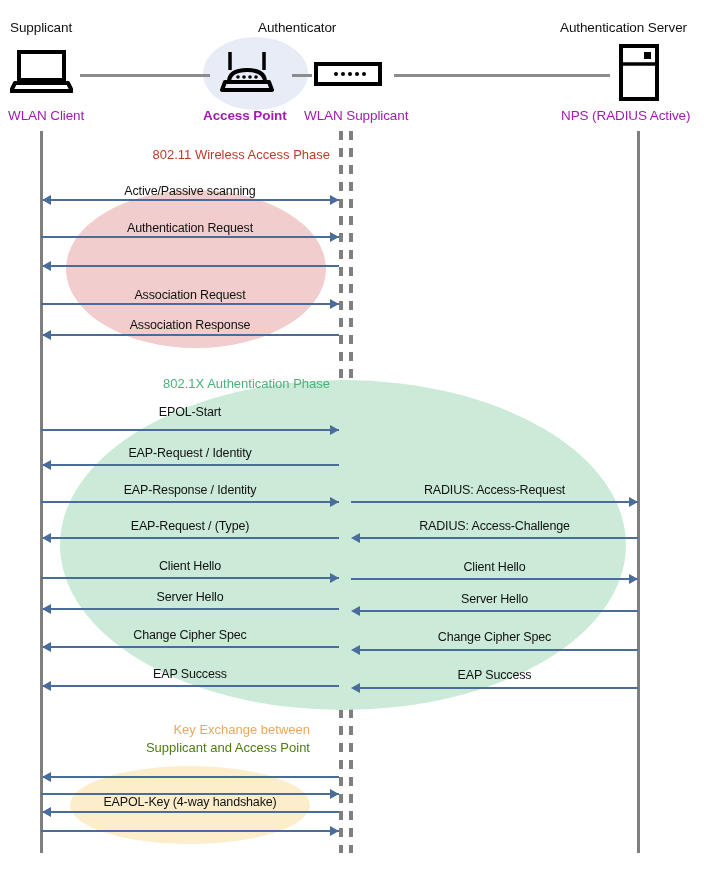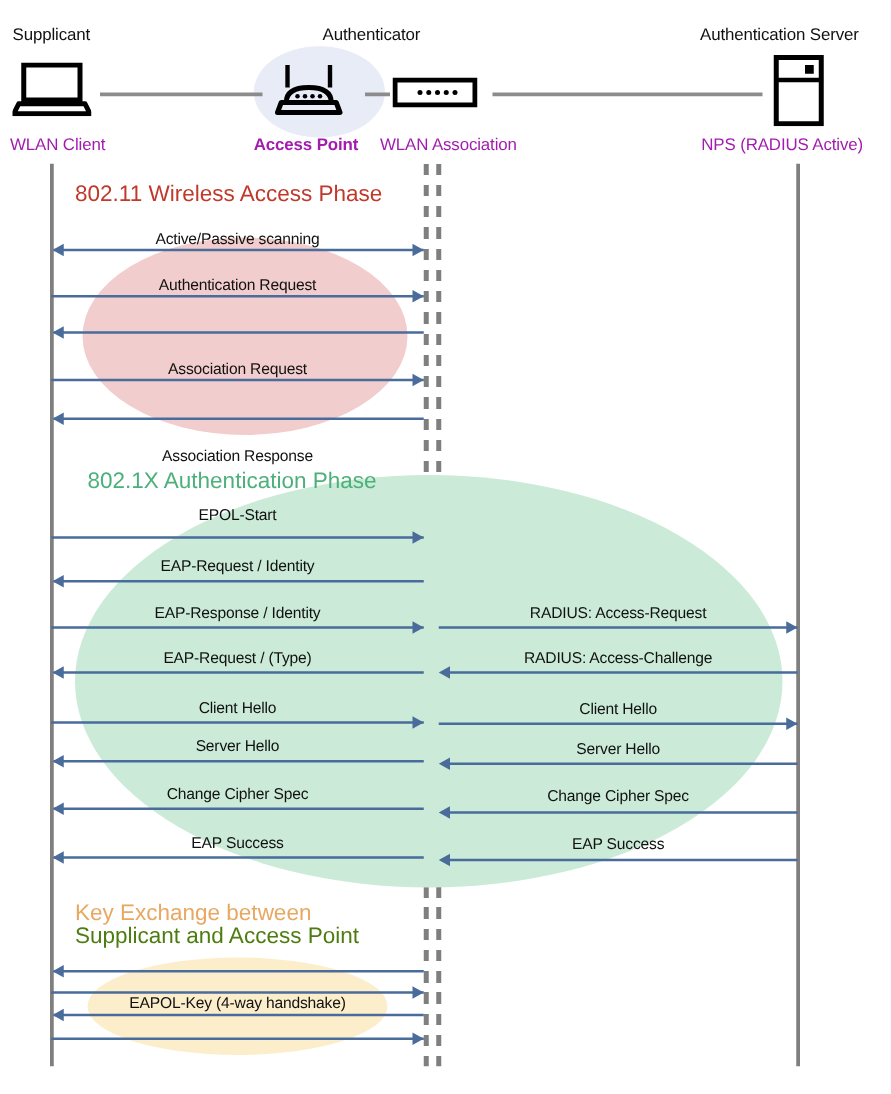--- a/index.html
+++ b/index.html
@@ -54,24 +54,24 @@
       rgba(255,255,255,0) 9px,
       rgba(255,255,255,0) 17px);
   }
   .phase-ellipse{
     position:absolute;
     border-radius:50%;
     z-index:1;
   }
   .phase-title{
     position:absolute;
-    font-size:18px;
+    font-size:13px;
     white-space:nowrap;
     z-index:3;
-    text-align:left;
+    text-align:right;
     line-height:18px;
   }
   .msg-line{
     position:absolute;
     height:1.6px;
     background:#4a6c9b;
     z-index:4;
   }
   .arrow-head{
     position:absolute;
@@ -147,21 +147,21 @@
   <div class="icon-box" style="left:618px;top:44px;">
     <svg width="42" height="57" viewBox="0 0 42 57">
       <rect x="3" y="2" width="36" height="53" fill="none" stroke="#000" stroke-width="4"></rect>
       <line x1="3" y1="20" x2="39" y2="20" stroke="#000" stroke-width="3.5"></line>
       <rect x="26" y="8" width="7" height="7" fill="#000"></rect>
     </svg>
   </div>
 
   <div class="sub-label" style="left:8px;top:108px;">WLAN Client</div>
   <div class="sub-label" style="left:203px;top:108px;font-weight:bold;">Access Point</div>
-  <div class="sub-label" style="left:304px;top:108px;">WLAN Association</div>
+  <div class="sub-label" style="left:304px;top:108px;">WLAN Supplicant</div>
   <div class="sub-label" style="left:561px;top:108px;">NPS (RADIUS Active)</div>
 
   <div class="lifeline-solid" style="left:40px;top:131px;height:722px;"></div>
   <div class="lifeline-dash" style="left:339px;top:131px;height:722px;"></div>
   <div class="lifeline-dash" style="left:349px;top:131px;height:722px;"></div>
   <div class="lifeline-solid" style="left:637px;top:131px;height:722px;"></div>
 
   <div class="phase-ellipse" style="left:66px;top:190px;width:260px;height:158px;background:#f2cdcd;"></div>
   <div class="phase-title" style="left:60px;top:146px;width:270px;color:#c0392b;">802.11 Wireless Access Phase</div>
 
@@ -174,21 +174,21 @@
   <div class="msg-line" style="left:41px;top:236px;width:298px;"></div>
   <div class="arrow-head right" style="left:330px;top:232px;"></div>
 
   <div class="msg-line" style="left:43px;top:265px;width:296px;"></div>
   <div class="arrow-head left" style="left:42px;top:261px;"></div>
 
   <div class="msg-label" style="left:41px;top:288px;width:298px;">Association Request</div>
   <div class="msg-line" style="left:41px;top:303px;width:298px;"></div>
   <div class="arrow-head right" style="left:330px;top:299px;"></div>
 
-  <div class="msg-label" style="left:41px;top:318px;width:298px;margin-top:40px;">Association Response</div>
+  <div class="msg-label" style="left:41px;top:318px;width:298px;">Association Response</div>
   <div class="msg-line" style="left:43px;top:334px;width:296px;"></div>
   <div class="arrow-head left" style="left:42px;top:330px;"></div>
 
   <div class="phase-ellipse" style="left:60px;top:380px;width:566px;height:330px;background:#cbebd8;"></div>
   <div class="phase-title" style="left:70px;top:375px;width:260px;color:#4cb07a;">802.1X Authentication Phase</div>
 
   <div class="msg-label" style="left:41px;top:405px;width:298px;">EPOL-Start</div>
   <div class="msg-line" style="left:41px;top:429px;width:298px;"></div>
   <div class="arrow-head right" style="left:330px;top:425px;"></div>
 

